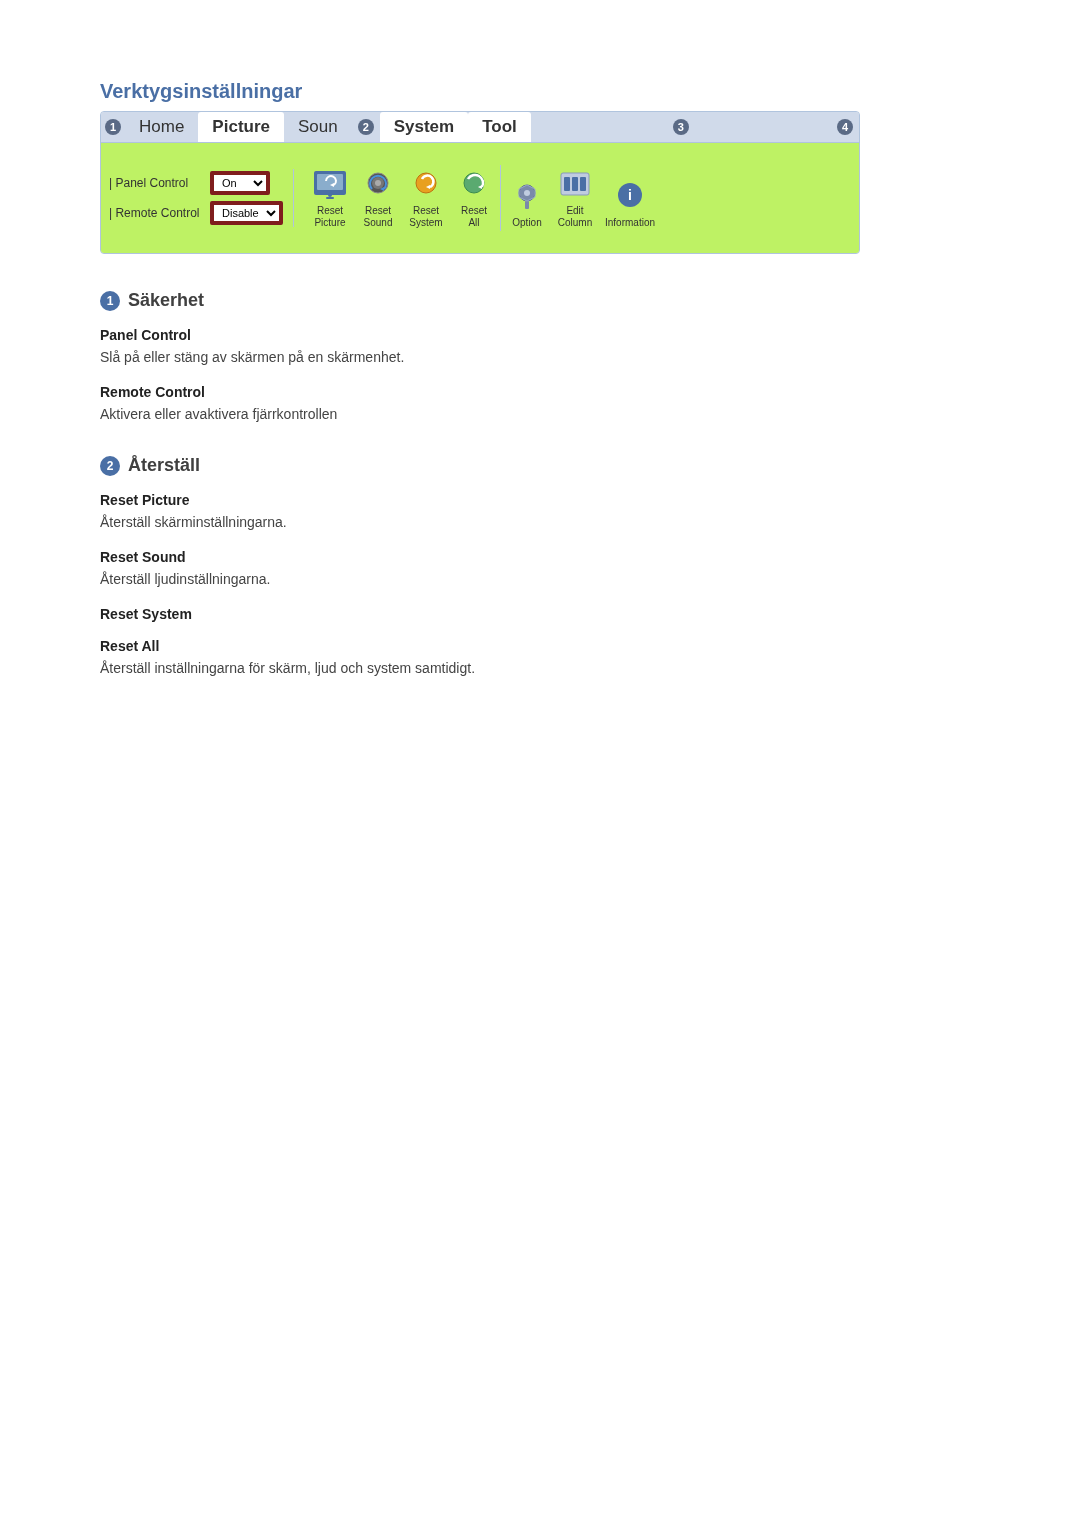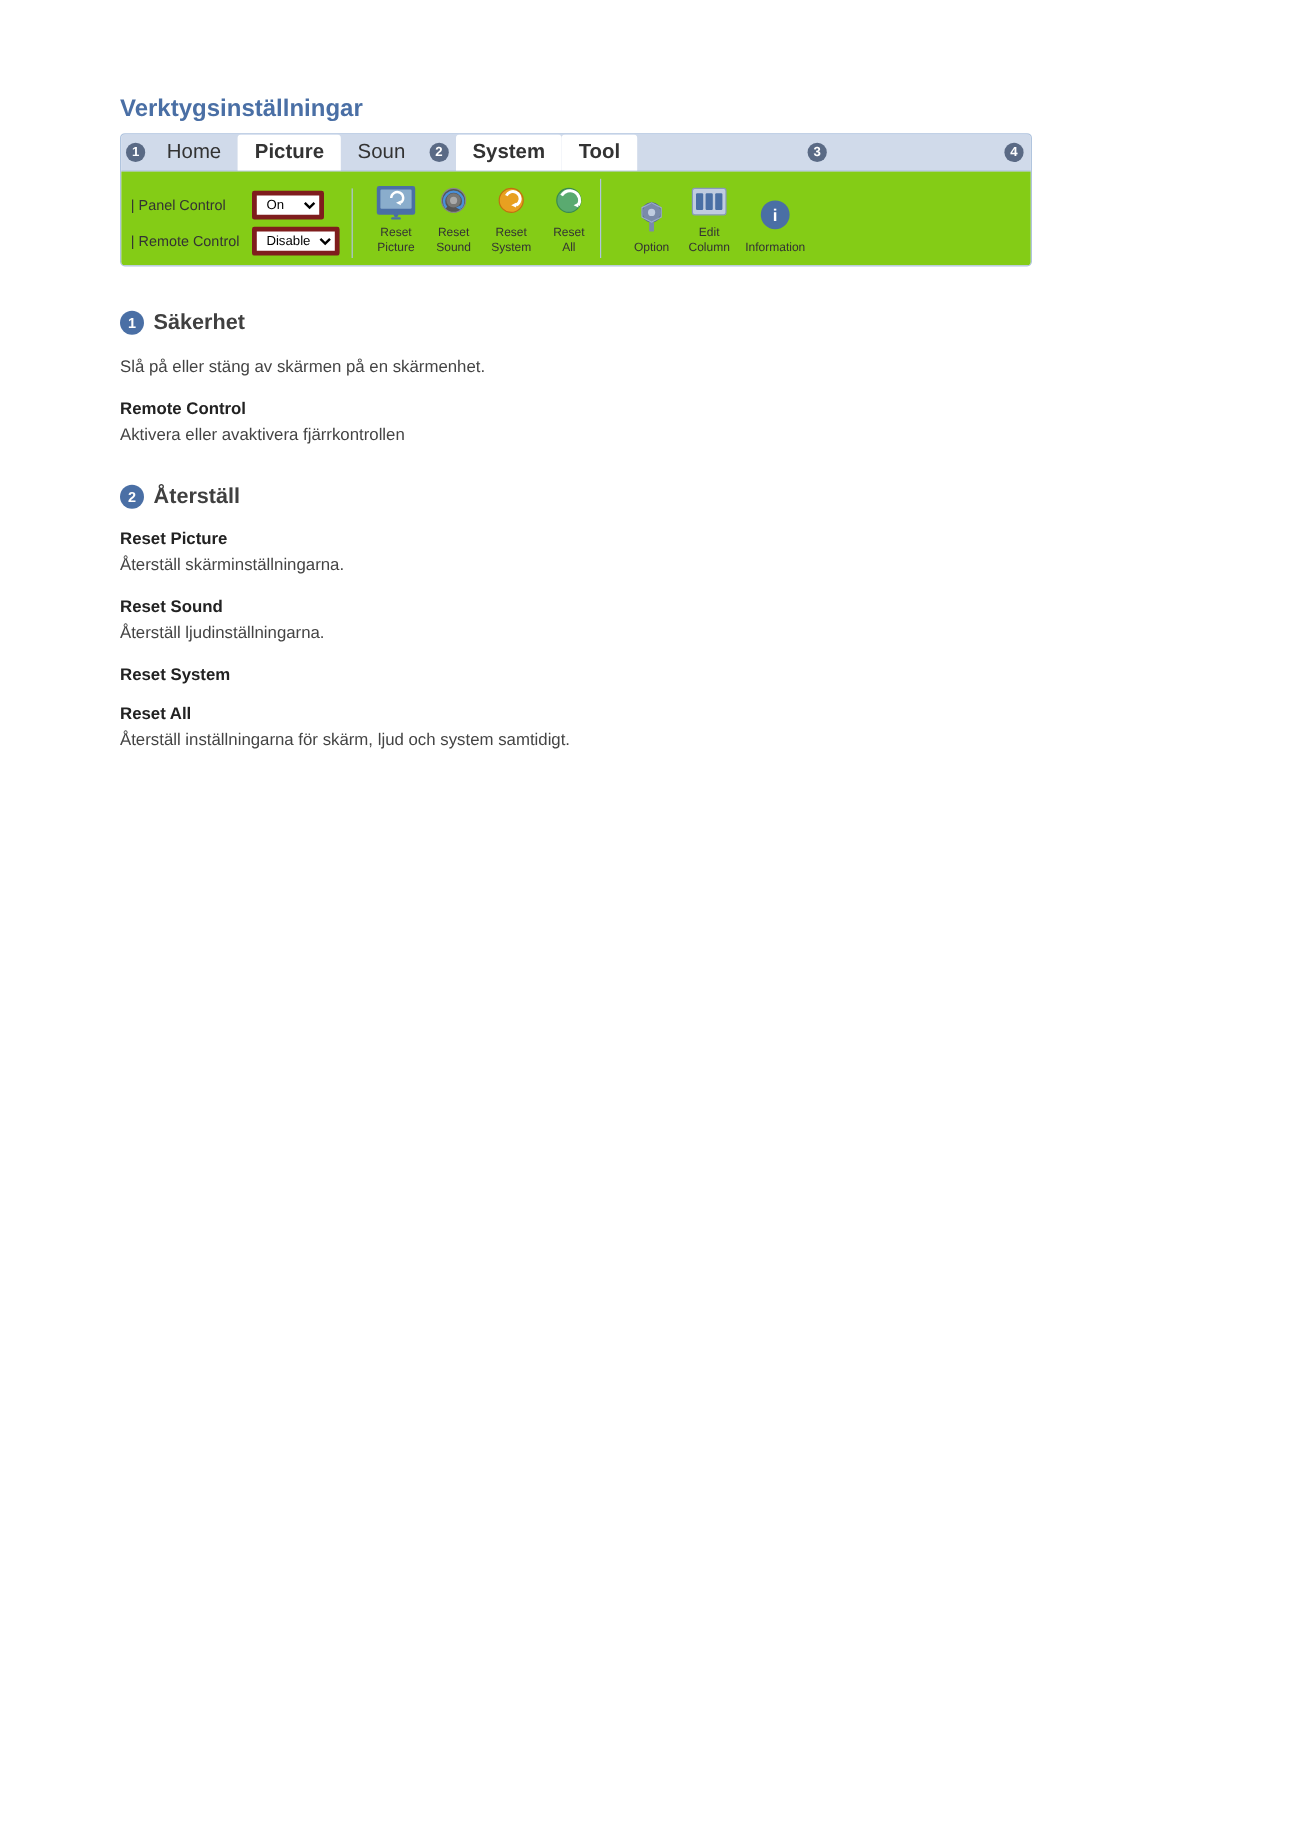--- a/index.html
+++ b/index.html
@@ -79,23 +79,23 @@
       border-radius: 50%;
       display: flex;
       align-items: center;
       justify-content: center;
       margin: 4px 6px;
       flex-shrink: 0;
     }
 
     .toolbar-body {
       display: flex;
-      background: #84cc16;
-      padding: 6px 8px;
-      align-items: flex-end;
+      background: #bef264;
+      padding: 22px 8px;
+      align-items: center;
       gap: 0;
     }
 
     .toolbar-left {
       display: flex;
       flex-direction: column;
       gap: 2px;
       margin-right: 10px;
       border-right: 1px solid #b0c4de;
       padding-right: 10px;
@@ -124,21 +124,21 @@
       border-radius: 2px;
       min-width: 60px;
     }
 
     .toolbar-icons {
       display: flex;
       gap: 4px;
       align-items: flex-end;
       padding: 0 4px;
       border-right: 1px solid #b0c4de;
-      margin-right: 16px;
+      margin-right: 0;
     }
 
     .toolbar-icon-btn {
       display: flex;
       flex-direction: column;
       align-items: center;
       gap: 2px;
       cursor: pointer;
       padding: 2px 4px;
     }
@@ -348,20 +348,21 @@
 </div>
 
 <div id="sections-container">
 
   <div class="section">
     <div class="section-heading">
       <span class="section-num">1</span>
       <span class="section-title">Säkerhet</span>
     </div>
     <div class="subsection">
+      <div class="subsection-title">Panel Control</div>
       <div class="subsection-text">Slå på eller stäng av skärmen på en skärmenhet.</div>
     </div>
     <div class="subsection">
       <div class="subsection-title">Remote Control</div>
       <div class="subsection-text">Aktivera eller avaktivera fjärrkontrollen</div>
     </div>
   </div>
 
   <div class="section">
     <div class="section-heading">

